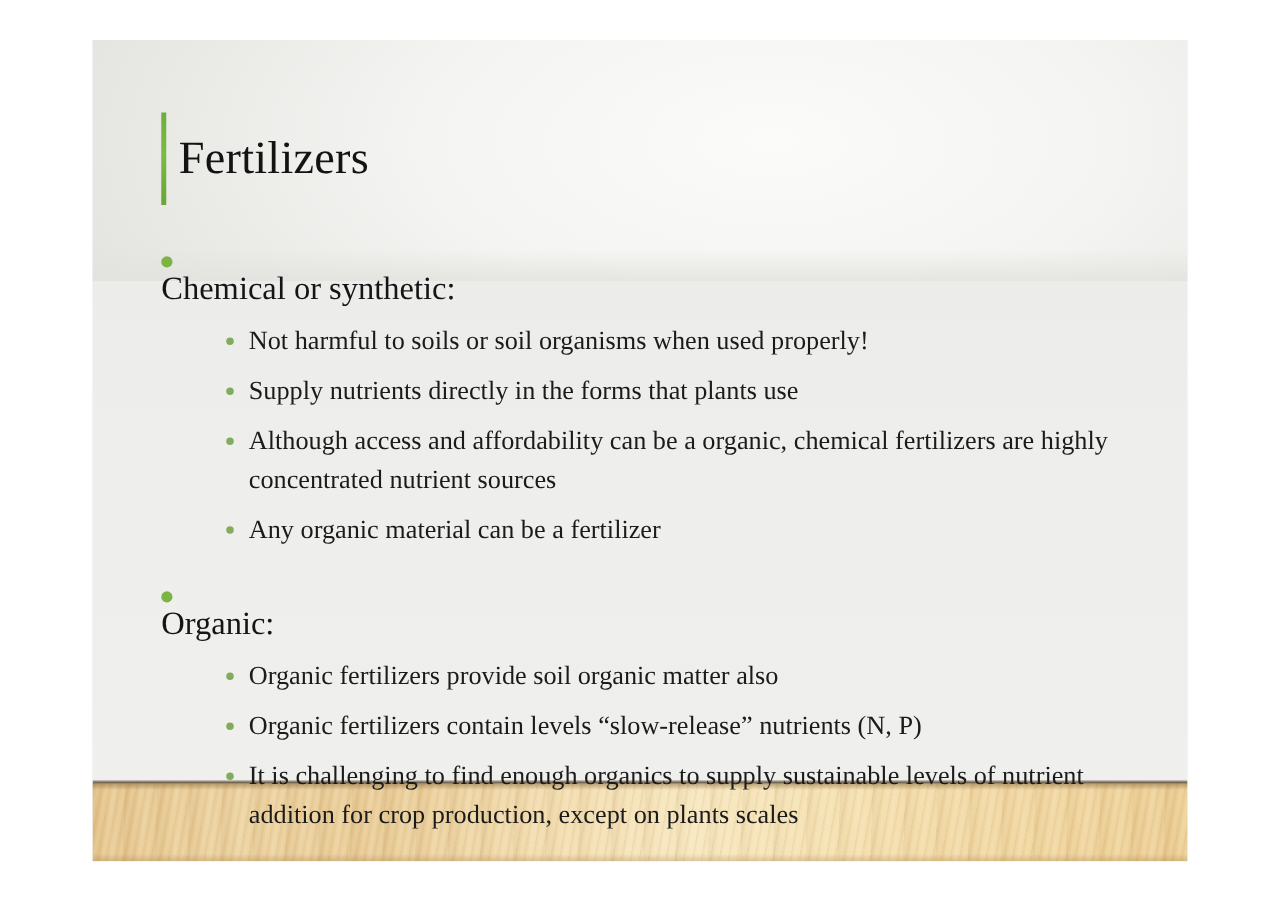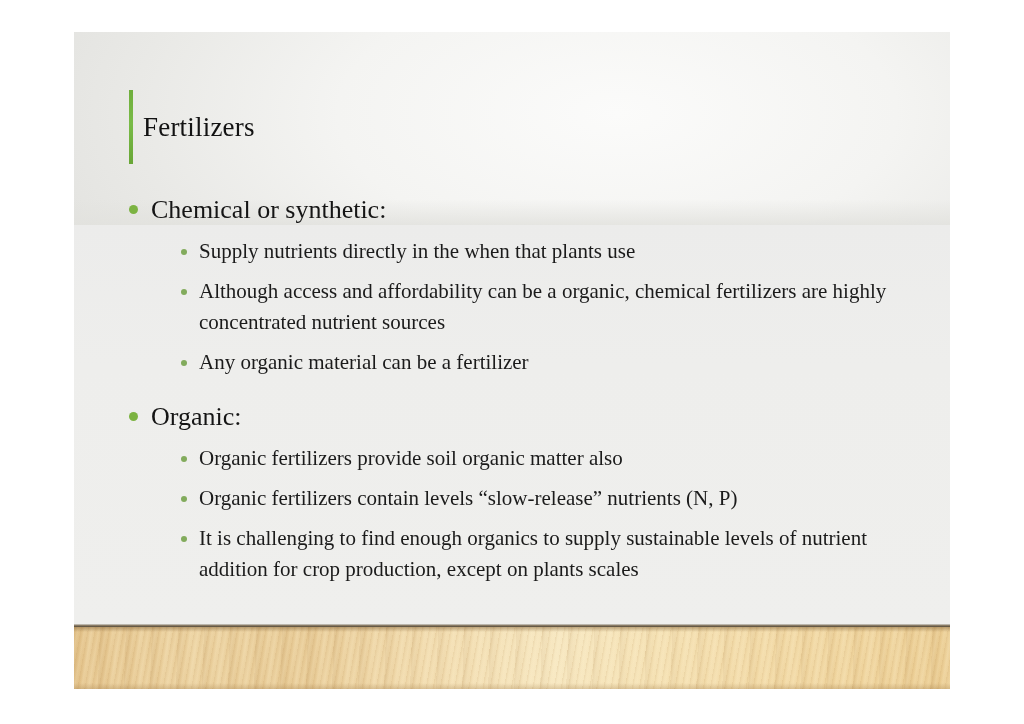--- a/index.html
+++ b/index.html
@@ -122,21 +122,21 @@
     align-items: stretch;
   }
   .title-bar {
     width: 4px;
     height: 74px;
     background: linear-gradient(to bottom, #6fae3c 0%, #79bb47 45%, #68a636 100%);
     margin-right: 10px;
     flex: 0 0 auto;
   }
   .title-text {
-    font-size: 27px;
+    font-size: 37px;
     line-height: 74px;
     color: #131313;
     font-weight: 400;
     letter-spacing: .2px;
     white-space: nowrap;
   }
 
   
   .content {
     position: absolute;
@@ -146,20 +146,21 @@
   }
 
   .row {
     display: flex;
     align-items: flex-start;
   }
 
   
   .lvl1 {
     margin-top: 6px;
+    flex-direction: column;
   }
   .lvl1 .dot {
     width: 9px;
     height: 9px;
     border-radius: 50%;
     background: #7cb342;
     margin: 12px 13px 0 0;
     flex: 0 0 auto;
   }
   .lvl1 .txt {
@@ -207,24 +208,28 @@
     <div class="title-text">Fertilizers</div>
   </div>
 
   <div class="content">
 
     <div class="row lvl1">
       <span class="dot"></span>
       <span class="txt">Chemical or synthetic:</span>
     </div>
 
-
-    <div class="row lvl2">
-      <span class="dot"></span>
-      <span class="txt">Supply nutrients directly in the when that plants use</span>
+    <div class="row lvl2">
+      <span class="dot"></span>
+      <span class="txt">Not harmful to soils or soil organisms when used properly!</span>
+    </div>
+
+    <div class="row lvl2">
+      <span class="dot"></span>
+      <span class="txt">Supply nutrients directly in the forms that plants use</span>
     </div>
 
     <div class="row lvl2">
       <span class="dot"></span>
       <span class="txt">Although access and affordability can be a organic, chemical fertilizers are highly concentrated nutrient sources</span>
     </div>
 
     <div class="row lvl2">
       <span class="dot"></span>
       <span class="txt">Any organic material can be a fertilizer</span>

